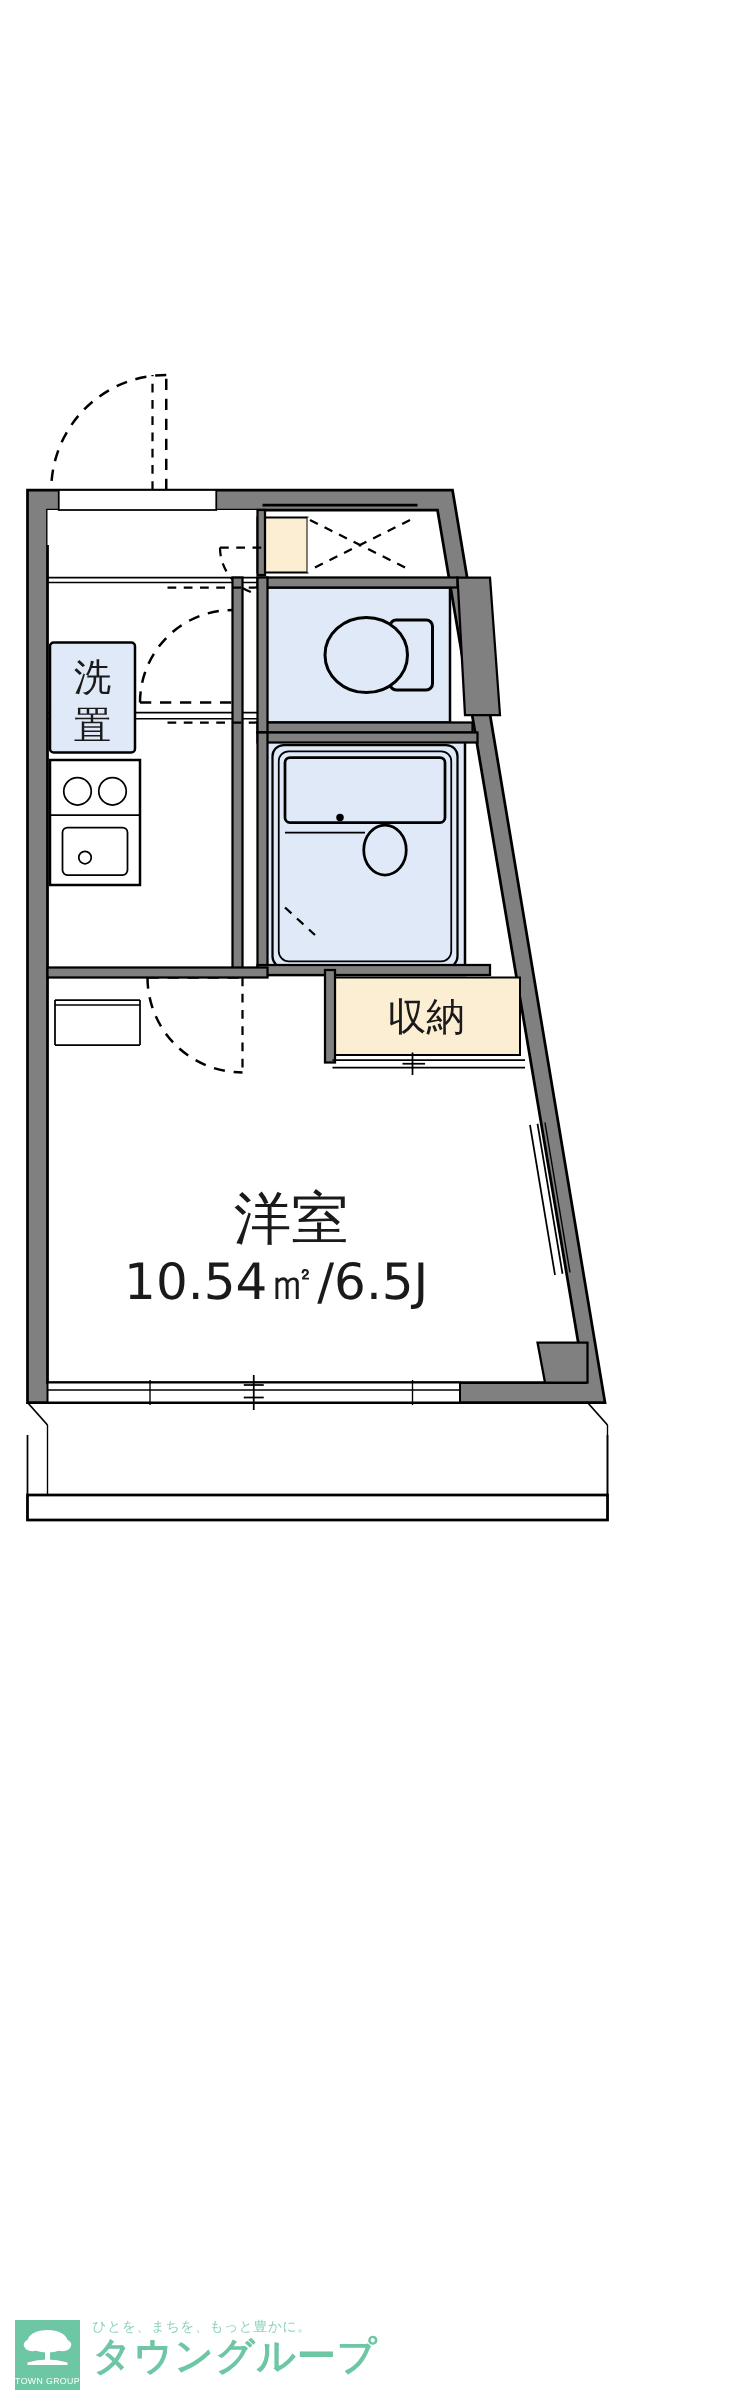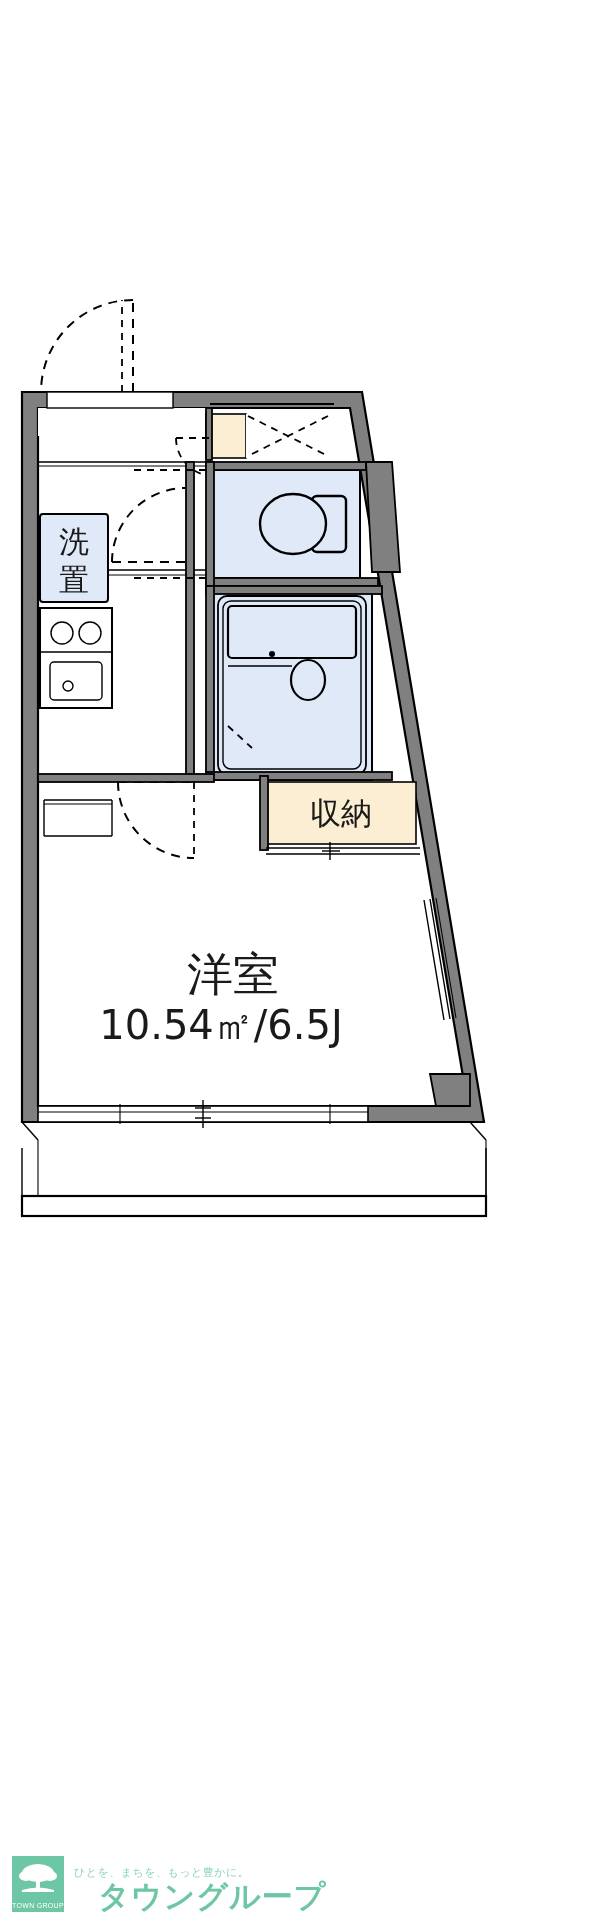--- a/index.html
+++ b/index.html
@@ -24,21 +24,21 @@
   svg.plan {
     display: block;
     width: 604px;
     height: 1920px;
   }
   .logo-wrap {
     position: absolute;
     left: 12px;
     top: 1856px;
     display: flex;
-    align-items: flex-end;
+    align-items: flex-start;
     gap: 10px;
   }
   .logo-mark {
     width: 52px;
     height: 56px;
     background: #6dc6a4;
     display: flex;
     flex-direction: column;
     align-items: center;
     justify-content: flex-start;
@@ -70,21 +70,20 @@
     letter-spacing: 0.5px;
     margin-bottom: 3px;
     font-family: "DejaVu Sans", sans-serif;
   }
   .logo-name {
     font-size: 31px;
     color: #6dc6a4;
     font-weight: bold;
     letter-spacing: 1px;
     font-family: "DejaVu Sans", sans-serif;
-    margin-left: 24px;
   }
 </style>
 </head>
 <body>
 
 <div id="floorplan-root">
 
   <svg class="plan" viewBox="0 0 604 1920" xmlns="http://www.w3.org/2000/svg">
 
     <defs>

